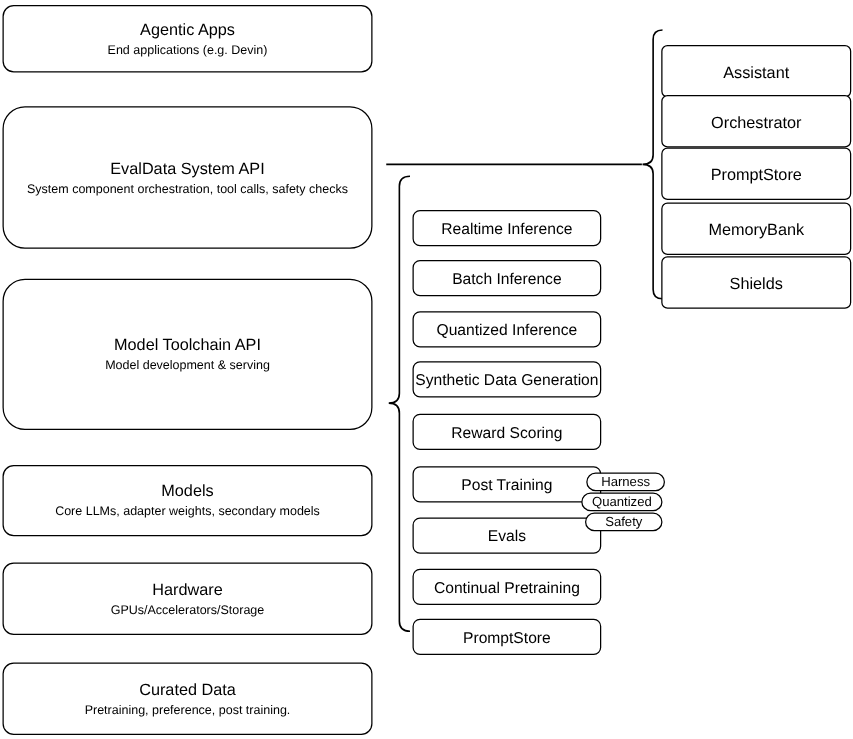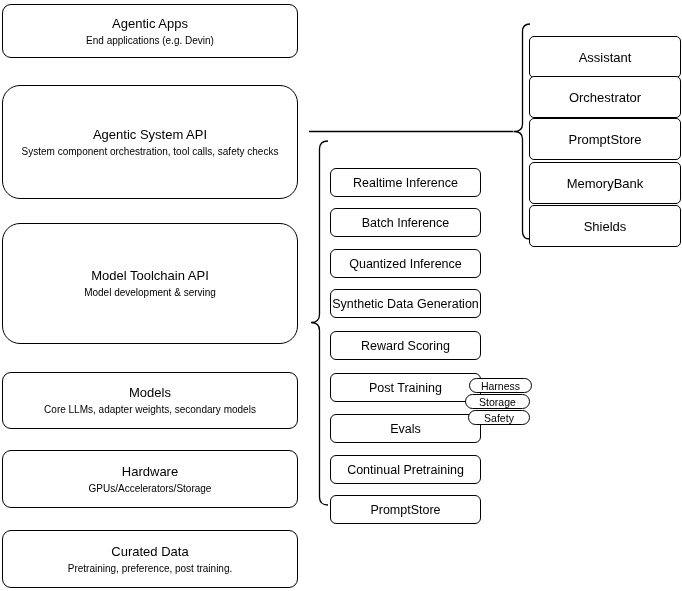--- a/index.html
+++ b/index.html
@@ -64,21 +64,21 @@
     <path d="M530,24 Q522.5,24 522.5,31.5 L522.5,124 Q522.5,131.5 514,131.5 Q522.5,131.5 522.5,139 L522.5,231.5 Q522.5,239 530,239" stroke="#000000" stroke-width="1.3" fill="none"></path>
     <path d="M328,141 Q319.5,141 319.5,149 L319.5,314.5 Q319.5,322.5 311,322.5 Q319.5,322.5 319.5,330.5 L319.5,497 Q319.5,505 328,505" stroke="#000000" stroke-width="1.3" fill="none"></path>
   </svg>
 
   <div class="box stack-box" style="top:4px;height:54px;border-radius:9px;">
     <div class="stack-title">Agentic Apps</div>
     <div class="stack-subtitle">End applications (e.g. Devin)</div>
   </div>
 
   <div class="box stack-box" style="top:85px;height:114px;border-radius:18px;">
-    <div class="stack-title">Agentic System API</div>
+    <div class="stack-title">EvalData System API</div>
     <div class="stack-subtitle">System component orchestration, tool calls, safety checks</div>
   </div>
 
   <div class="box stack-box" style="top:223px;height:121px;border-radius:18px;">
     <div class="stack-title">Model Toolchain API</div>
     <div class="stack-subtitle">Model development &amp; serving</div>
   </div>
 
   <div class="box stack-box" style="top:372px;height:57px;border-radius:9px;">
     <div class="stack-title">Models</div>
@@ -120,21 +120,21 @@
     <span>Continual Pretraining</span>
   </div>
   <div class="box svc-box" style="top:471px;">
     <span>PromptStore</span>
   </div>
 
   <div class="pill" style="left:469px;top:378px;width:63px;height:15px;">
     <span>Harness</span>
   </div>
   <div class="pill" style="left:465px;top:394px;width:65px;height:15px;">
-    <span>Storage</span>
+    <span>Quantized</span>
   </div>
   <div class="pill" style="left:468px;top:410px;width:62px;height:15px;">
     <span>Safety</span>
   </div>
 
   <div class="box comp-box" style="top:36px;">
     <span>Assistant</span>
   </div>
   <div class="box comp-box" style="top:76px;">
     <span>Orchestrator</span>

